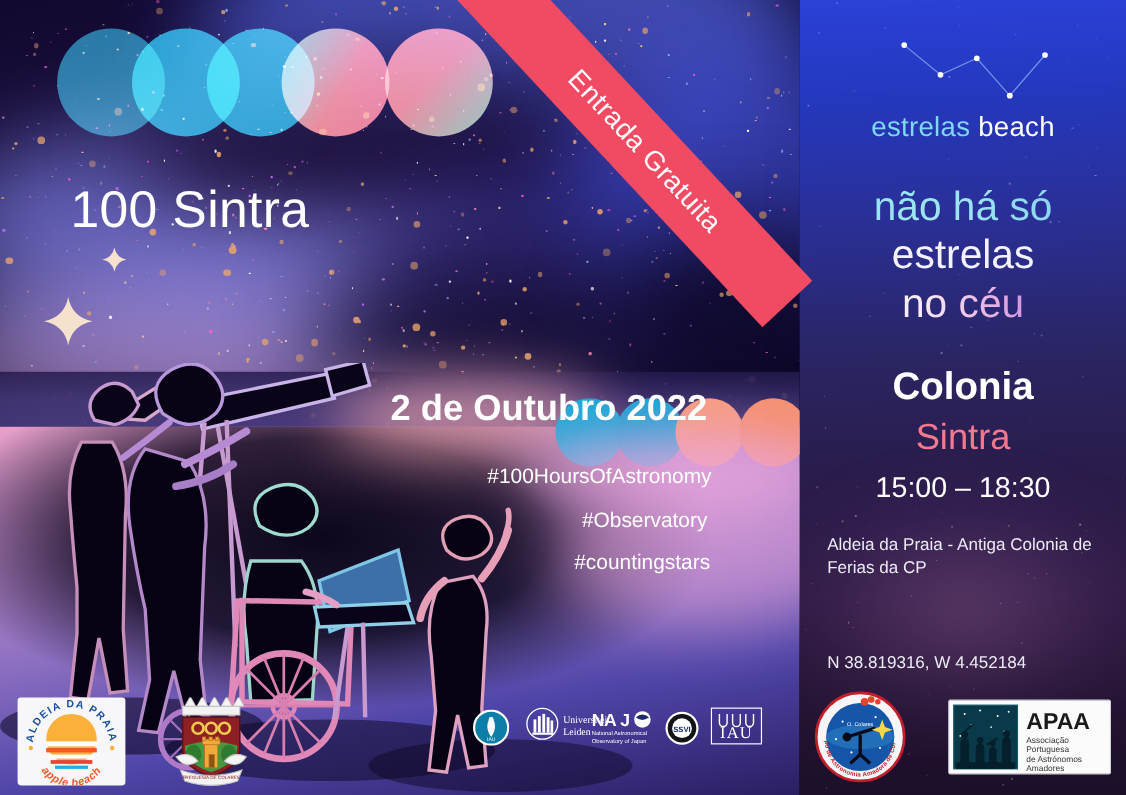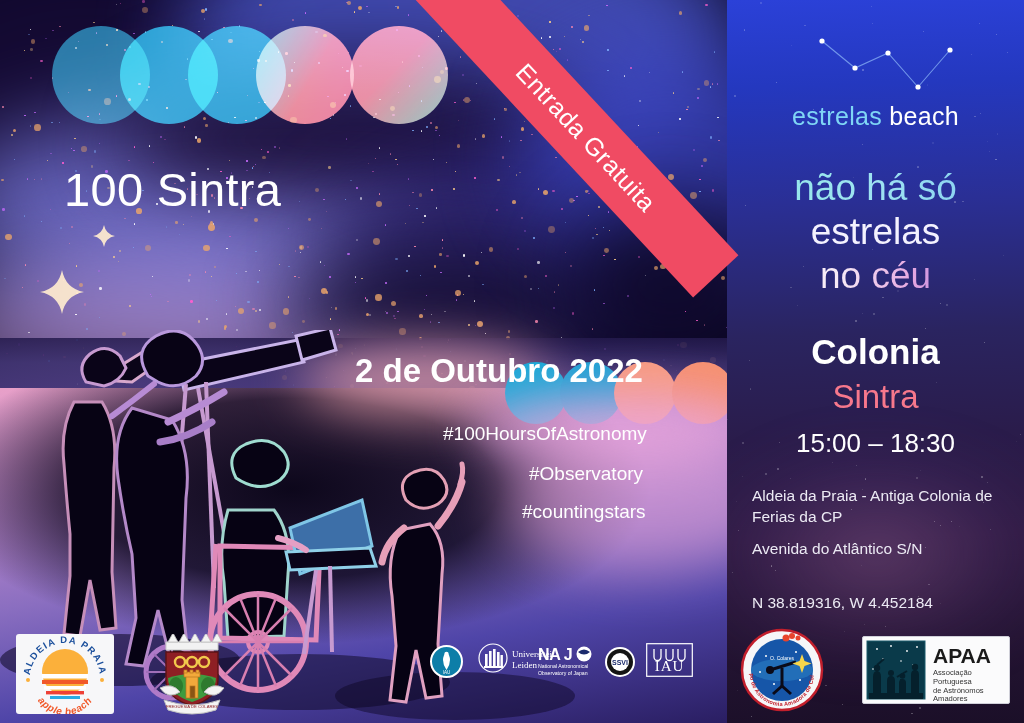--- a/index.html
+++ b/index.html
@@ -1162,21 +1162,20 @@
     <div id="tagline-2">estrelas</div>
     <div id="tagline-3">no céu</div>
   </div>
 
   <div id="city-name">Colonia</div>
   <div id="locality-name">Sintra</div>
   <div id="event-time">15:00 – 18:30</div>
 
   <div class="addr-block" id="addr-venue">Aldeia da Praia - Antiga Colonia de Ferias da CP</div>
   <div class="addr-block" id="addr-street">
-    <div>Avenida do Atlântico S/N</div>
   </div>
   <div class="addr-block" id="addr-coords">N 38.819316,  W 4.452184</div>
 
   <div class="logo" id="logo-aldeia">
     <svg width="98" height="80" viewBox="0 0 98 80">
       <defs>
         <path id="arcTop" d="M 14 44 A 35 35 0 0 1 84 44"></path>
         <path id="arcBot" d="M 16 48 A 33 33 0 0 0 82 48"></path>
       </defs>
       <circle cx="49" cy="38" r="23" fill="#fbb03b"></circle>

